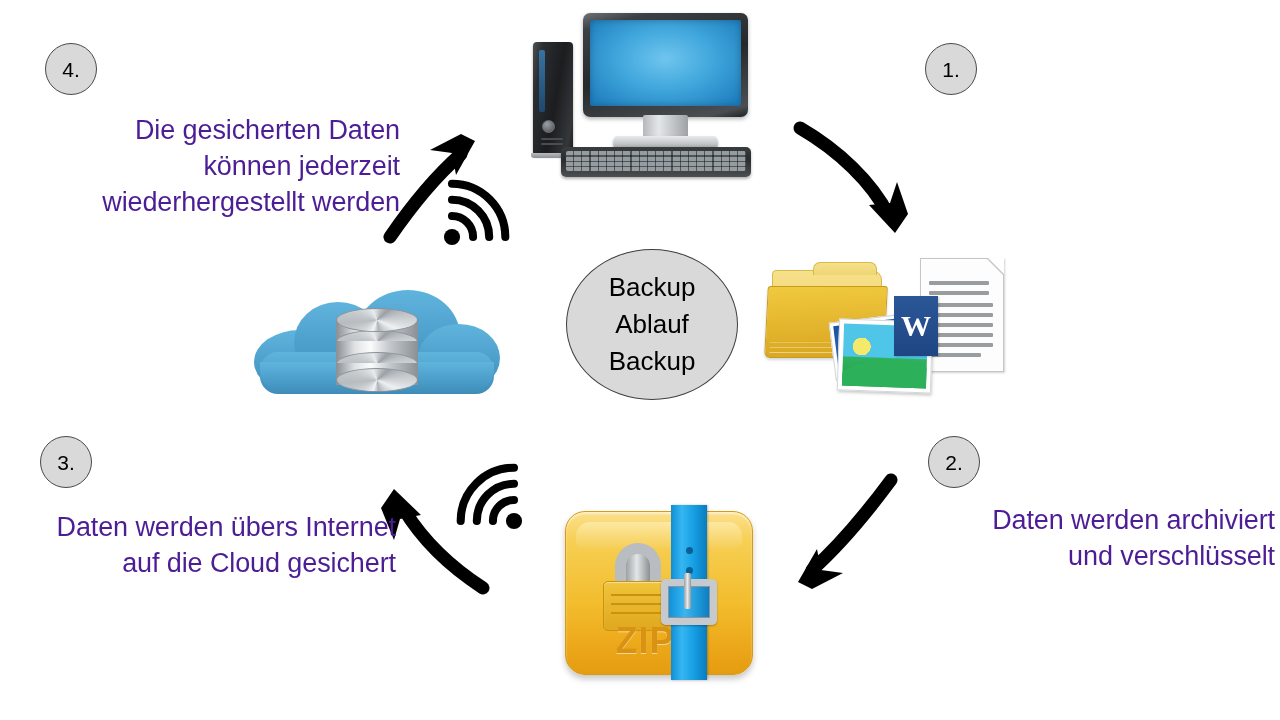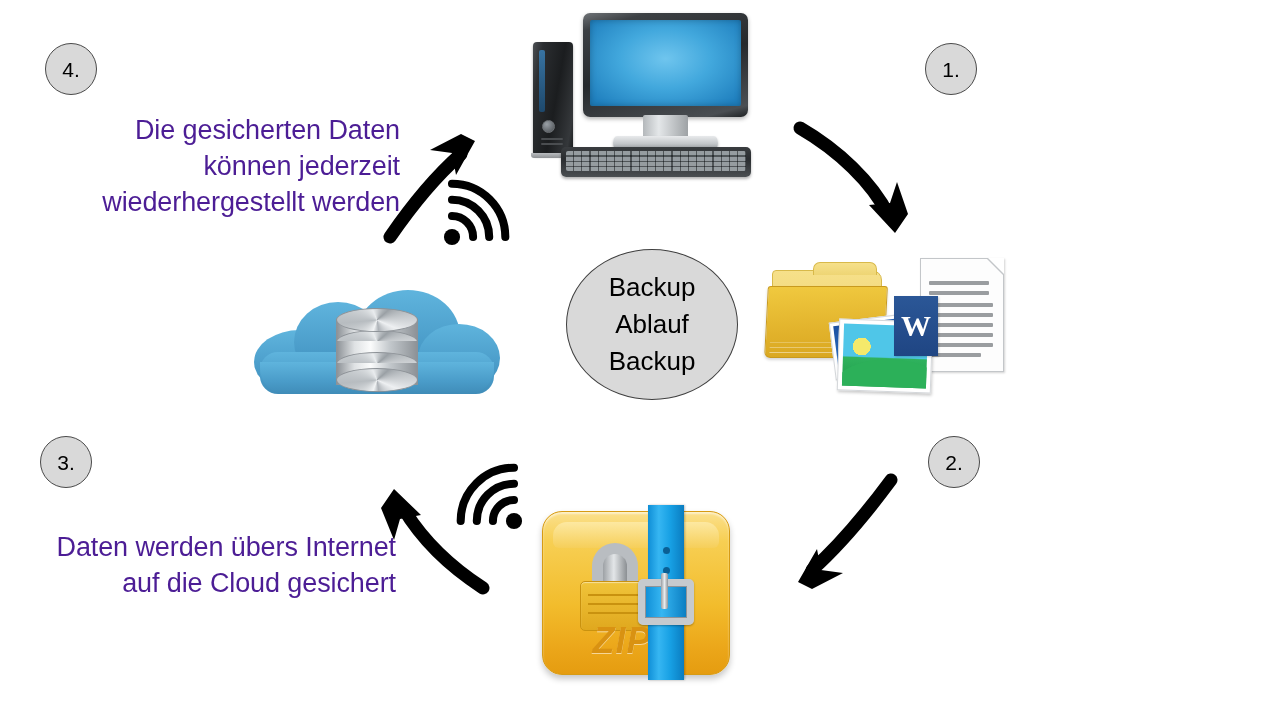--- a/index.html
+++ b/index.html
@@ -217,21 +217,21 @@
       radial-gradient(circle 9px at 22% 36%, #f5e96b 0 98%, rgba(0,0,0,0) 100%),
       linear-gradient(180deg,#4fc6e8 0%,#4fc6e8 52%, #2fb25d 54%, #1f9c4a 100%);
     overflow:hidden;
   }
   .photo-front-img::after{
     content:""; position:absolute; left:-10%; bottom:-6px; width:130%; height:34px;
     background:#2cb059; border-radius:60% 55% 0 0 / 100% 90% 0 0;
   }
 
   
-  #icon-zip { left: 542px; top: 505px; width: 190px; height: 175px; font-style: italic; }
+  #icon-zip { left: 565px; top: 505px; width: 190px; height: 175px; }
 
   .zip-body {
     position:absolute; left:0; top:6px; width:186px; height:162px;
     border-radius: 20px;
     background: linear-gradient(180deg,#fbe08d 0%,#f7cf53 18%,#f2bc2c 58%,#eca81b 82%,#e59c10 100%);
     border:1px solid #d79b14;
     box-shadow: 0 4px 6px rgba(0,0,0,.22), inset 0 2px 2px rgba(255,255,255,.55);
   }
   .zip-lid {
     position:absolute; left:10px; top:10px; width:166px; height:26px;
@@ -376,25 +376,27 @@
     <div>Backup</div>
   </div>
 
   <div class="step-badge" style="left:925px; top:43px;">
     <span>1.</span>
   </div>
 
   <div class="step-badge" style="left:928px; top:436px;">
     <span>2.</span>
   </div>
+  <div class="step-text" style="left:905px; top:503px; width:370px;">Daten werden archiviert
+und verschlüsselt</div>
 
   <div class="step-badge" style="left:40px; top:436px;">
     <span>3.</span>
   </div>
-  <div class="step-text" style="left:6px; top:530px; width:390px;">Daten werden übers Internet
+  <div class="step-text" style="left:6px; top:510px; width:390px;">Daten werden übers Internet
 auf die Cloud gesichert</div>
 
   <div class="step-badge" style="left:45px; top:43px;">
     <span>4.</span>
   </div>
   <div class="step-text" style="left:8px; top:113px; width:392px;">Die gesicherten Daten
 können jederzeit
 wiederhergestellt werden</div>
 
   <div class="icon-wrap" id="icon-computer">

